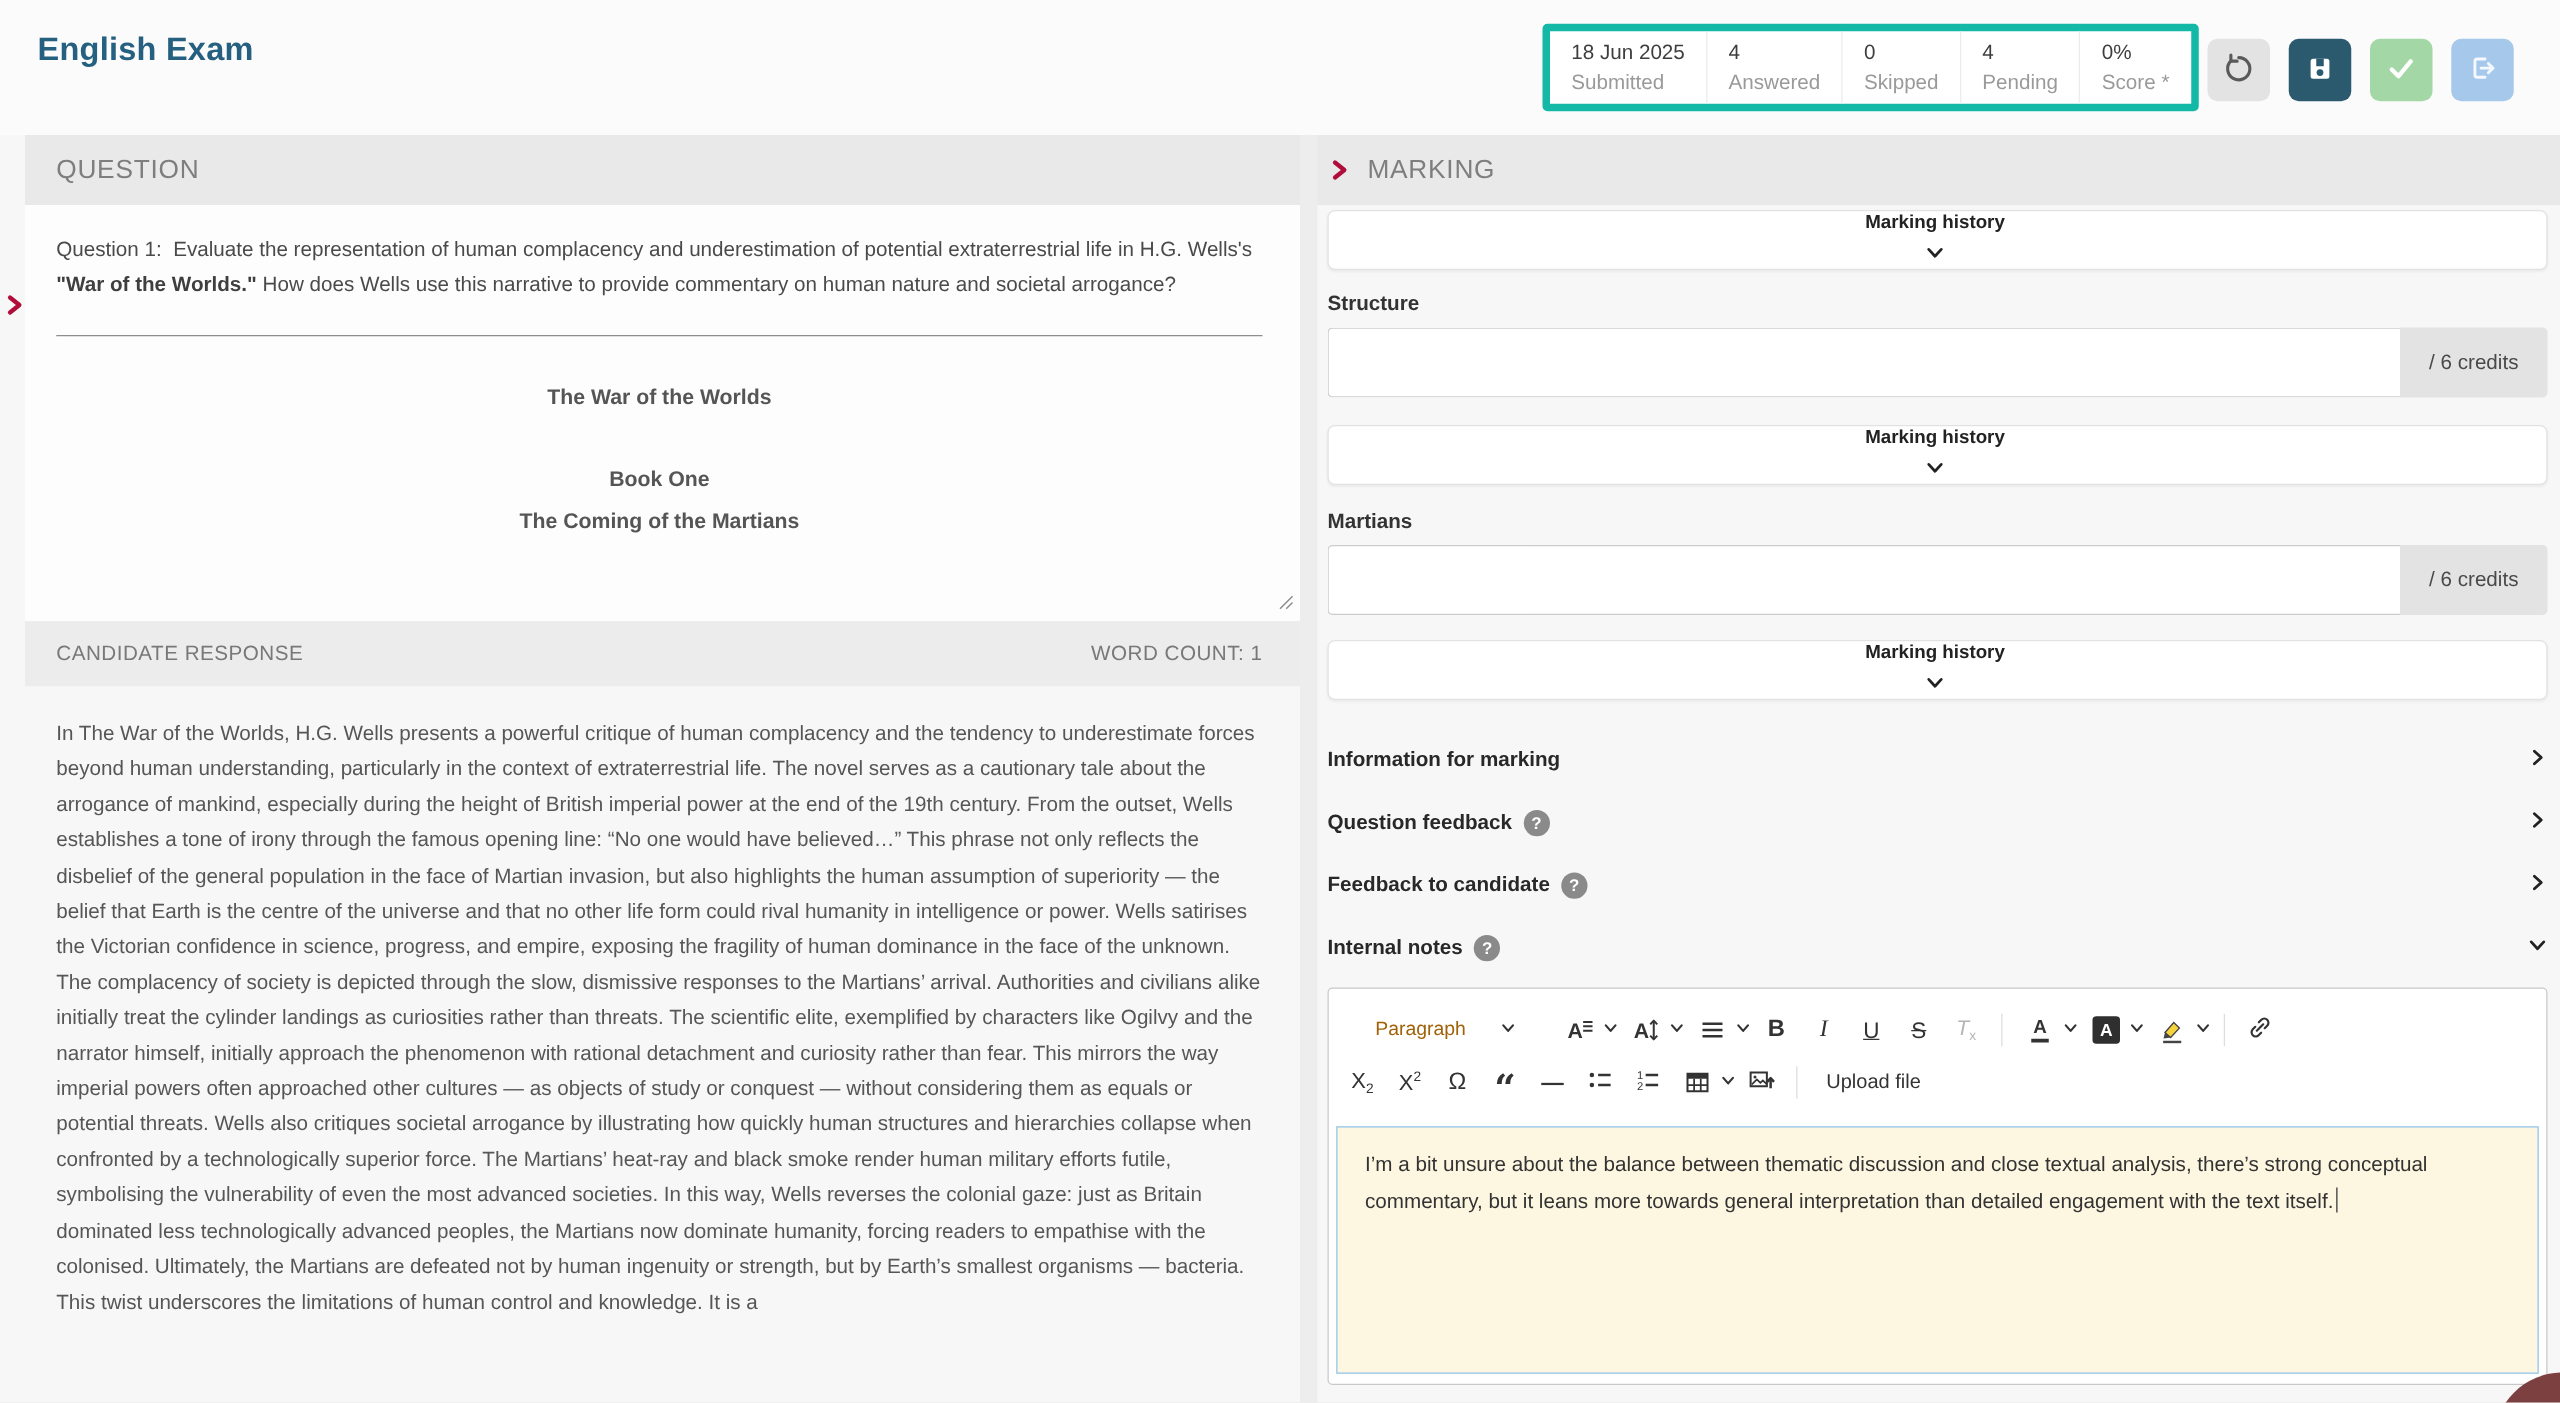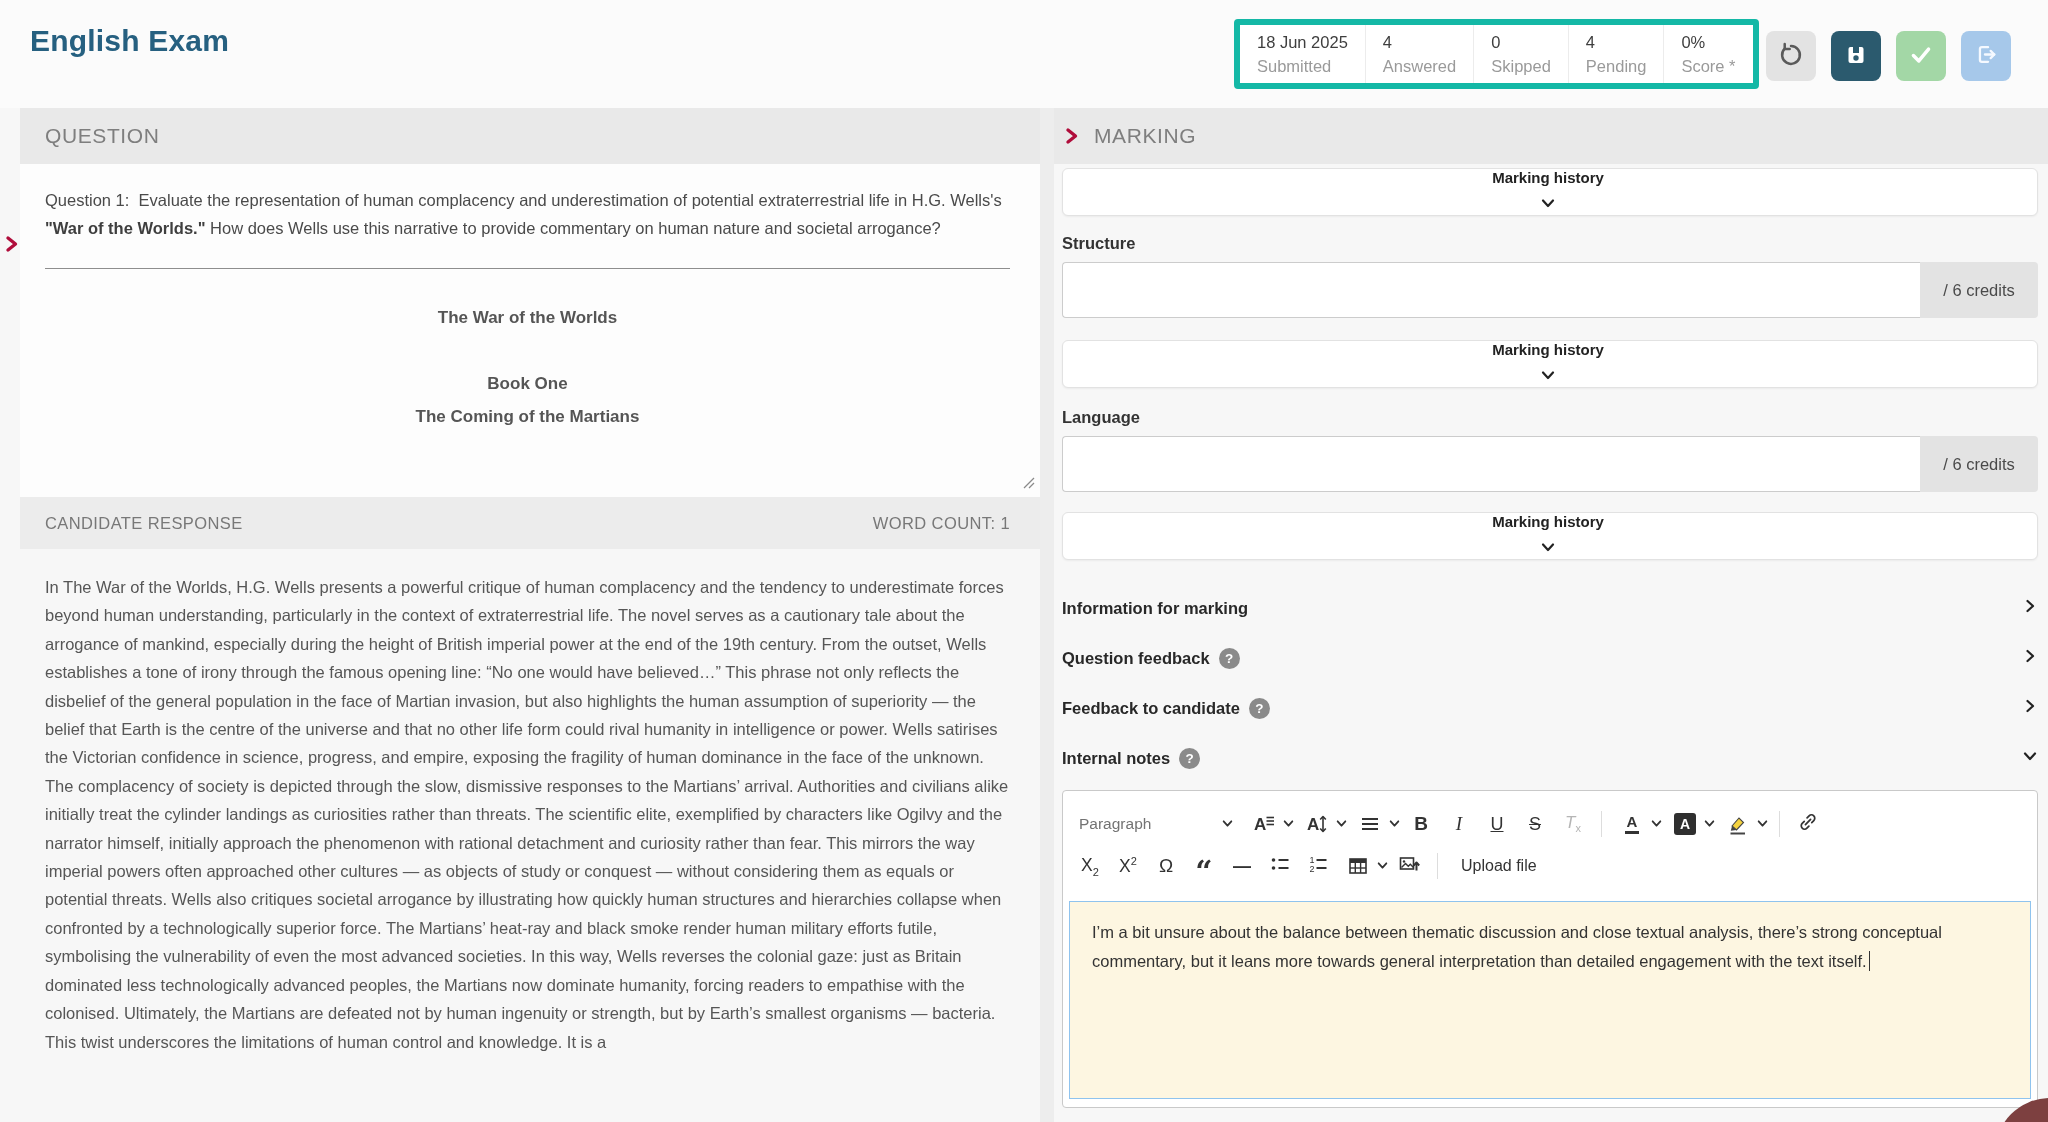--- a/index.html
+++ b/index.html
@@ -3,21 +3,21 @@
 <meta charset="utf-8">
 <style>
   * { box-sizing: border-box; }
   html,body { margin:0; padding:0; }
   body {
     position:relative; width:2048px; height:1122px; overflow:hidden;
     background:#ededed; font-family:"Liberation Sans", sans-serif;
   }
   
   .top-header { position:absolute; left:0; top:0; width:2048px; height:108px; background:#fbfbfb; }
-  .page-title { position:absolute; left:30px; top:24px; margin:0; font-size:30px; font-weight:600; color:#266080; letter-spacing:.2px; }
+  .page-title { position:absolute; left:30px; top:24px; margin:0; font-size:26px; font-weight:600; color:#266080; letter-spacing:.2px; }
   .stats { position:absolute; left:1234px; top:19px; height:70px; display:flex; background:#fff; border:6px solid #14b8a6; border-radius:4px; }
   .stat { display:flex; flex-direction:column; justify-content:center; padding:0 17px; border-right:1px solid #ececec; }
   .stat:last-child { border-right:none; }
   .stat .v { font-size:16.5px; color:#3e3e3e; margin-bottom:5px; white-space:nowrap; }
   .stat .l { font-size:16.5px; color:#9a9a9a; white-space:nowrap; }
   .hbtn { position:absolute; top:31px; width:50px; height:50px; border:none; border-radius:8px; display:flex; align-items:center; justify-content:center; padding:0; cursor:pointer; }
   #btn-undo  { left:1766px; background:#e3e3e3; }
   #btn-save  { left:1831px; background:#2b5a6e; }
   #btn-check { left:1896px; background:#a3d7a6; }
   #btn-exit  { left:1961px; background:#a6c8ea; }
@@ -62,21 +62,21 @@
   .acc-label { font-size:16.5px; font-weight:bold; color:#282828; }
   .help { width:21px; height:21px; border-radius:50%; background:#8a8a8a; color:#fff; font-size:13.5px; font-weight:bold; display:flex; align-items:center; justify-content:center; cursor:pointer; }
 
   
   .editor { position:absolute; left:1062px; top:790px; width:976px; height:318px; background:#fff; border:1px solid #c9c9c9; border-radius:4px; }
   .tb-row { display:flex; align-items:center; height:42px; padding:0 8px; }
   .tb-row1 { margin-top:12px; }
   .tb-btn { height:34px; min-width:34px; margin:0 2px; display:flex; align-items:center; justify-content:center; border-radius:4px; color:#333; font-size:17.5px; background:transparent; border:none; cursor:pointer; font-family:inherit; }
   .tb-group { display:flex; align-items:center; margin:0 2px; cursor:pointer; }
   .tb-sep { width:1px; height:26px; background:#ddd; margin:0 9px; }
-  .para-btn { display:flex; align-items:center; justify-content:space-between; width:172px; height:34px; padding:0 10px 0 8px; font-size:15.5px; color:#737373; background:transparent; border:none; cursor:pointer; font-family:inherit;gap:28px; }
+  .para-btn { display:flex; align-items:center; justify-content:center; width:172px; height:34px; padding:0 10px 0 8px; font-size:15.5px; color:#a16207; background:transparent; border:none; cursor:pointer; font-family:inherit;gap:28px; }
   .g-bold { font-weight:800; font-size:19px; }
   .g-italic { font-style:italic; font-family:"Liberation Serif", serif; font-size:19px; }
   .g-under { text-decoration:underline; font-size:18px; }
   .g-strike { text-decoration:line-through; font-size:18px; }
   .g-clear { color:#b5b5b5; font-style:italic; font-size:17px; }
   .g-clear sub { font-size:11px; font-style:normal; }
   .g-sub sub, .g-sup sup { font-size:11px; }
   .g-omega { font-size:19px; }
   .g-quote { font-family:"DejaVu Serif", serif; font-weight:bold; font-size:30px; line-height:10px; padding-top:12px; }
   .g-dash { font-weight:bold; font-size:18px; }
@@ -215,21 +215,21 @@
   <div class="credits">/ 6 credits</div>
 </div>
 
 <div class="mh-card" id="mh2">
   <span class="mh-label">Marking history</span>
   <span><svg width="16" height="16" viewBox="0 0 16 16">
         <polyline points="3,5.5 8,11 13,5.5" fill="none" stroke="#222" stroke-width="2.2" stroke-linecap="round" stroke-linejoin="round"></polyline>
       </svg></span>
 </div>
 
-<div class="crit-label" id="crit-language">Language</div>
+<div class="crit-label" id="crit-language">Martians</div>
 <div class="input-row" id="row-language">
   <input class="score-input" type="text" value="" style="">
   <div class="credits">/ 6 credits</div>
 </div>
 
 <div class="mh-card" id="mh3">
   <span class="mh-label">Marking history</span>
   <span><svg width="16" height="16" viewBox="0 0 16 16">
         <polyline points="3,5.5 8,11 13,5.5" fill="none" stroke="#222" stroke-width="2.2" stroke-linecap="round" stroke-linejoin="round"></polyline>
       </svg></span>

